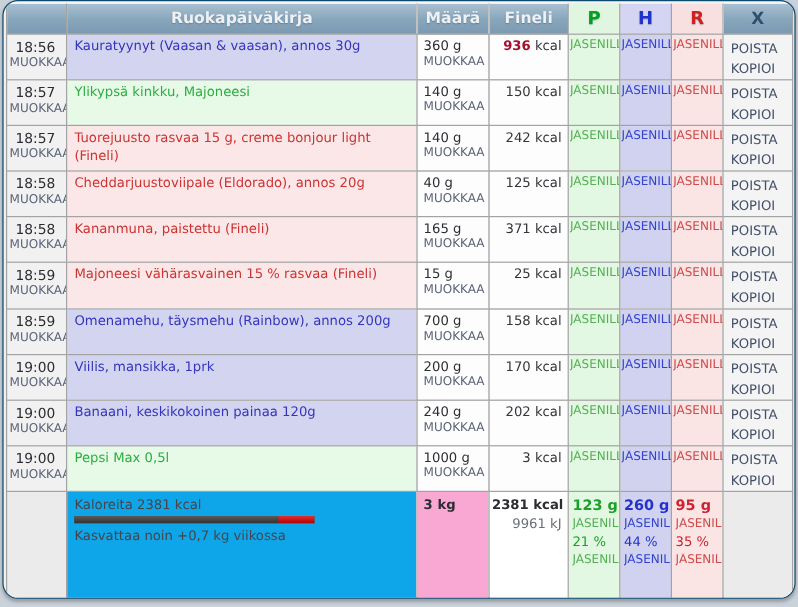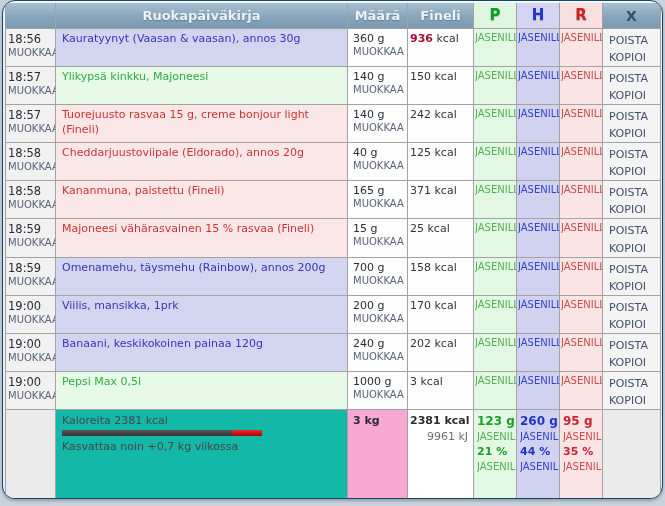--- a/index.html
+++ b/index.html
@@ -35,52 +35,52 @@
     text-shadow:0 1px 1px rgba(40,60,80,.35);
     border-top:none;
   }
   thead th.nut{font-size:15px;line-height:1;}
   thead th.nut-p{background:#e0f6e0;color:#00a020;}
   thead th.nut-h{background:#d3d5f2;color:#2233cc;}
   thead th.nut-r{background:#f9e0e0;color:#cc2222;}
   thead th.del{color:#2f4f6e;text-shadow:none;font-size:14px;}
   tbody tr{height:35px;}
   a{text-decoration:none;cursor:pointer;}
-  .time-cell{background:#f1f1f1;text-align:left;padding:3px 4px 0 2px;}
+  .time-cell{background:#f1f1f1;text-align:center;padding:3px 4px 0 2px;}
   .time{font-size:11.5px;color:#2b2d33;}
   .muokkaa{display:block;font-size:10px;color:#5a6478;text-transform:uppercase;margin-top:1px;}
   .food-cell{padding:3px 5px 0 6px;line-height:1.35;}
   .food-cell.blue{background:#d3d4f0;} .food-cell.blue .food-link{color:#3535bb;}
   .food-cell.green{background:#e7f9e7;} .food-cell.green .food-link{color:#2cae42;}
   .food-cell.red{background:#fbe7e7;} .food-cell.red .food-link{color:#cc3333;}
   .amount-cell{background:#fdfdfd;padding:3px 3px 0 5px;}
   .amount{color:#2b2d33;}
-  .energy-cell{background:#fdfdfd;padding:3px 5px 0 2px;white-space:nowrap;}
+  .energy-cell{background:#fdfdfd;text-align:right;padding:3px 5px 0 2px;white-space:nowrap;}
   .energy-val.hot{color:#a6102f;font-weight:bold;}
   .member-cell{padding:3px 0 0 1px;white-space:nowrap;font-size:10px;}
   .m-green{background:#e2f8e2;} .m-green .members-link{color:#55b055;}
   .m-blue{background:#d0d2f0;} .m-blue .members-link{color:#3344cc;}
   .m-red{background:#fbe4e4;} .m-red .members-link{color:#cc4c4c;}
   .members-link{display:block;overflow:hidden;white-space:nowrap;}
   .action-cell{background:#f4f4f4;padding:3px 3px 0 6px;}
   .action-link{display:block;font-size:11px;color:#43506b;text-transform:uppercase;line-height:1.55;}
   
   tfoot tr{height:90px;}
   .f-time{background:#ebebeb;}
-  .f-food{background:#14b8a6;padding:4px 6px 0 6px;color:#44464c;}
+  .f-food{background:#0ea5e9;padding:4px 6px 0 6px;color:#44464c;}
   .cal-bar{height:6px;width:200px;margin:3px 0 4px 0;display:flex;background:#3f3f3f;}
   .cal-bar .dark{background:linear-gradient(#5a5a5a,#333);height:100%;}
   .cal-bar .red{background:linear-gradient(#e03030,#b00000);height:100%;}
   .f-amount{background:#f9a8d4;padding:4px 3px 0 5px;font-weight:bold;color:#2b2d33;}
   .f-energy{background:#ffffff;text-align:right;padding:4px 5px 0 2px;}
   .f-kcal{font-weight:bold;color:#2b2d33;white-space:nowrap;}
   .f-kj{color:#6a6f78;margin-top:3px;}
   .f-member{padding:4px 0 0 3px;font-size:10px;white-space:nowrap;}
   .f-grams{font-size:12px;font-weight:bold;margin-bottom:3px;}
-  .f-pct{font-size:11px;font-weight:bold;margin:3px 0;}
+  .f-pct{font-size:11px;font-weight:normal;margin:3px 0;}
   .f-member.m-green .f-grams,.f-member.m-green .f-pct{color:#1ca028;}
   .f-member.m-blue .f-grams,.f-member.m-blue .f-pct{color:#2233cc;}
   .f-member.m-red .f-grams,.f-member.m-red .f-pct{color:#cc2233;}
   .f-action{background:#ebebeb;}
 </style>
 </head>
 <body>
 
 <div class="window">
   <table>

